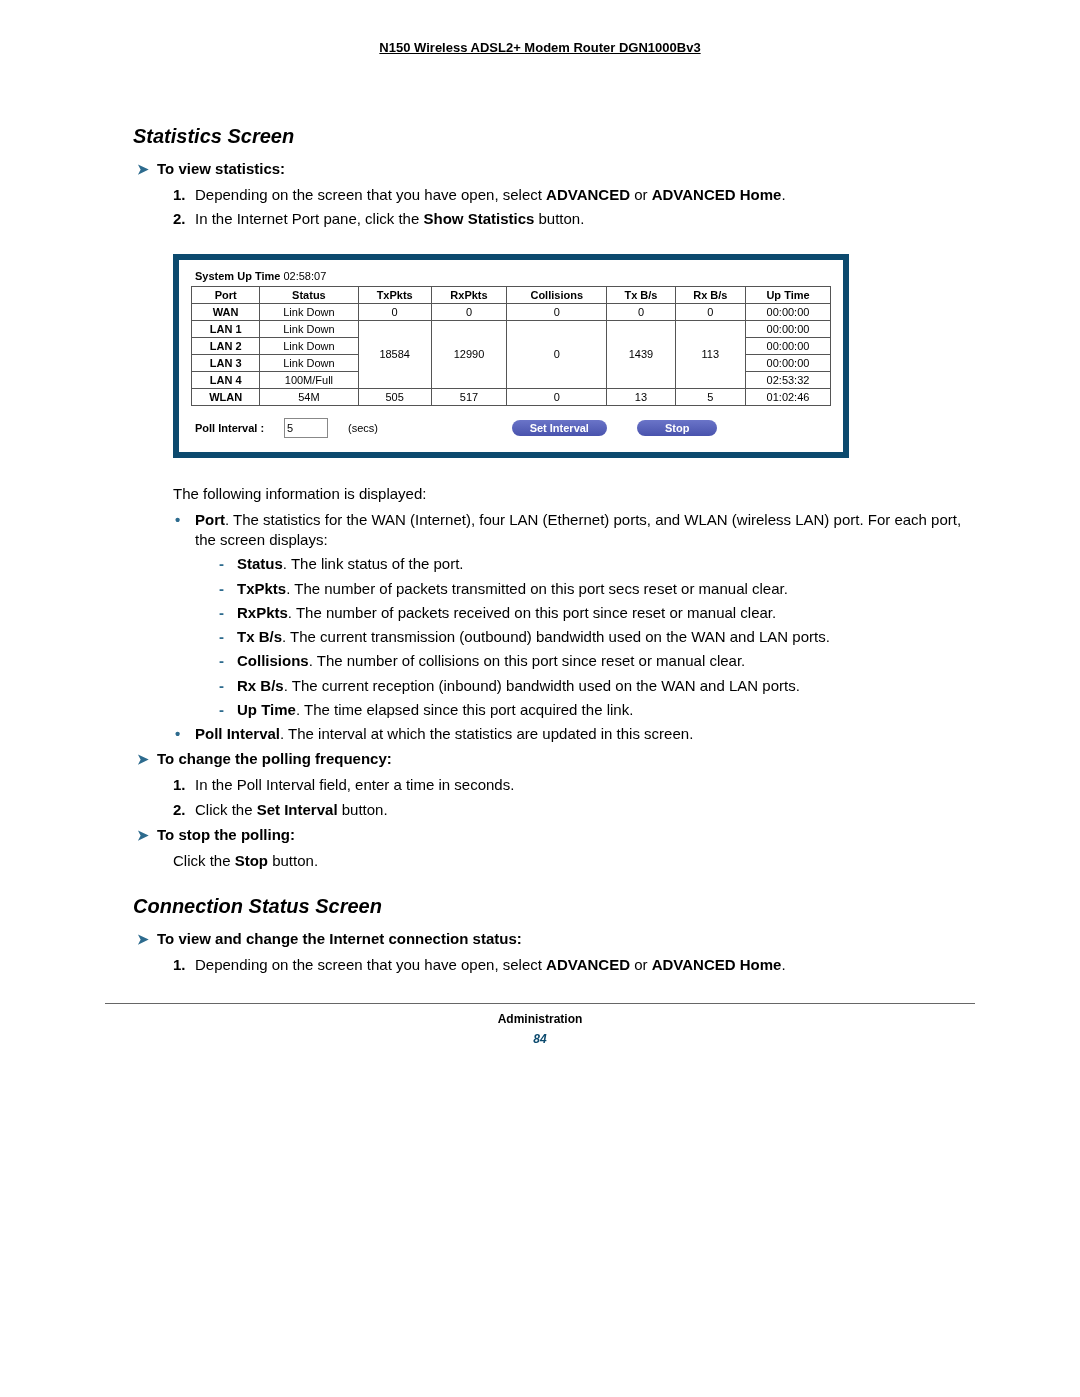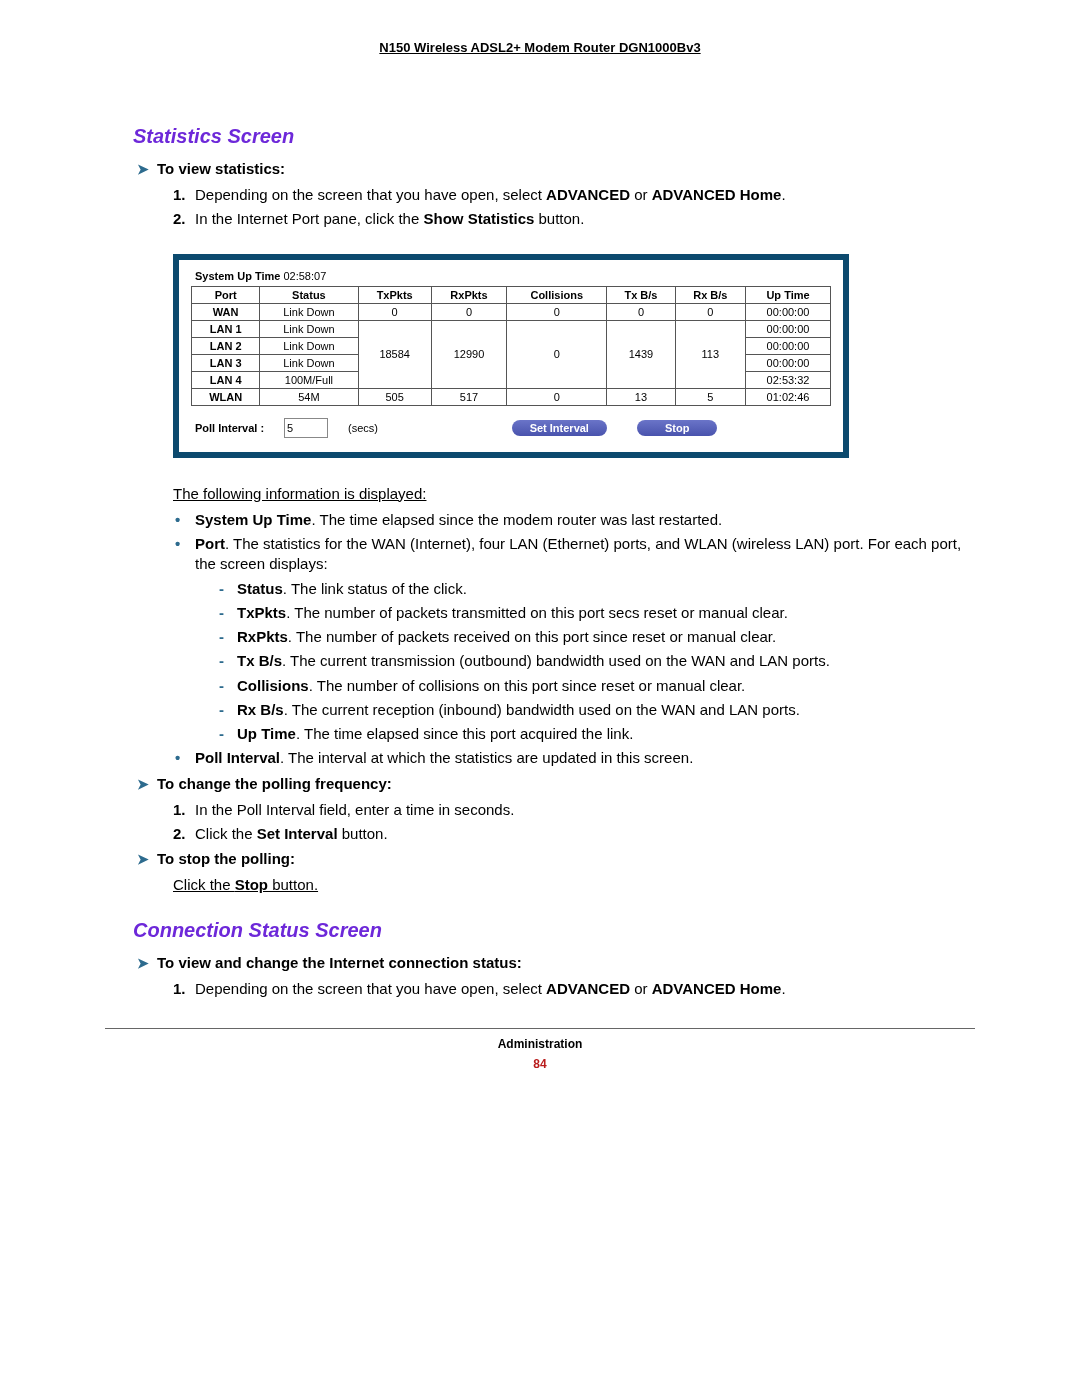--- a/index.html
+++ b/index.html
@@ -12,21 +12,21 @@
     width: 870px;
   }
   .page-header {
     text-align: center;
     font-weight: bold;
     font-size: 13px;
     margin-bottom: 70px;
     text-decoration: underline;
   }
   .section-h {
-    color: #6d28d9;
+    color: #000000;
     font-weight: bold;
     font-style: italic;
     font-size: 20px;
     margin: 10px 0 12px 28px;
   }
   .chev-line {
     margin: 6px 0 8px 32px;
     font-weight: bold;
   }
   .chev-line .chev {
@@ -43,21 +43,20 @@
     line-height: 1.35;
   }
   .ol .num {
     font-weight: bold;
     display: inline-block;
     width: 22px;
   }
   .body-p {
     margin: 26px 0 6px 68px;
     line-height: 1.35;
-    text-decoration: underline;
   }
   .bullets {
     margin: 2px 0 2px 68px;
   }
   .bullets .bitem {
     margin: 4px 0;
     padding-left: 22px;
     position: relative;
     line-height: 1.35;
   }
@@ -151,21 +150,21 @@
   .footer-rule {
     border: none;
     border-top: 1px solid #666;
     margin: 28px 0 8px 0;
   }
   .footer {
     text-align: center;
     font-size: 12px;
   }
   .footer .ftitle { font-weight: bold; }
-  .footer .fpage { color: #b91c1c; font-weight: bold; margin-top: 6px; font-size: 12px; }
+  .footer .fpage { color: #0c4a6e; font-weight: bold; margin-top: 6px; font-size: 12px; font-style: italic; }
   b { font-weight: bold; }
 </style>
 </head>
 <body>
 
 <div class="page-header">N150 Wireless ADSL2+ Modem Router DGN1000Bv3</div>
 
 <div class="section-h">Statistics Screen</div>
 
 <div class="chev-line">
@@ -252,26 +251,23 @@
       <span class="pill">Set Interval</span>
       <span class="pill stop">Stop</span>
     </div>
   </div>
 </div>
 
 <div class="body-p">The following information is displayed:</div>
 
 <div class="bullets">
   <div class="bitem">
-    <b>System Up Time</b><span>. The time elapsed since the modem router was last restarted.</span>
-  </div>
-  <div class="bitem">
     <b>Port</b><span>. The statistics for the WAN (Internet), four LAN (Ethernet) ports, and WLAN (wireless LAN) port. For each port, the screen displays:</span>
     <div class="dashes">
-      <div class="ditem"><b>Status</b><span>. The link status of the click.</span></div>
+      <div class="ditem"><b>Status</b><span>. The link status of the port.</span></div>
       <div class="ditem"><b>TxPkts</b><span>. The number of packets transmitted on this port secs reset or manual clear.</span></div>
       <div class="ditem"><b>RxPkts</b><span>. The number of packets received on this port since reset or manual clear.</span></div>
       <div class="ditem"><b>Tx B/s</b><span>. The current transmission (outbound) bandwidth used on the WAN and LAN ports.</span></div>
       <div class="ditem"><b>Collisions</b><span>. The number of collisions on this port since reset or manual clear.</span></div>
       <div class="ditem"><b>Rx B/s</b><span>. The current reception (inbound) bandwidth used on the WAN and LAN ports.</span></div>
       <div class="ditem"><b>Up Time</b><span>. The time elapsed since this port acquired the link.</span></div>
     </div>
   </div>
   <div class="bitem">
     <b>Poll Interval</b><span>. The interval at which the statistics are updated in this screen.</span>

